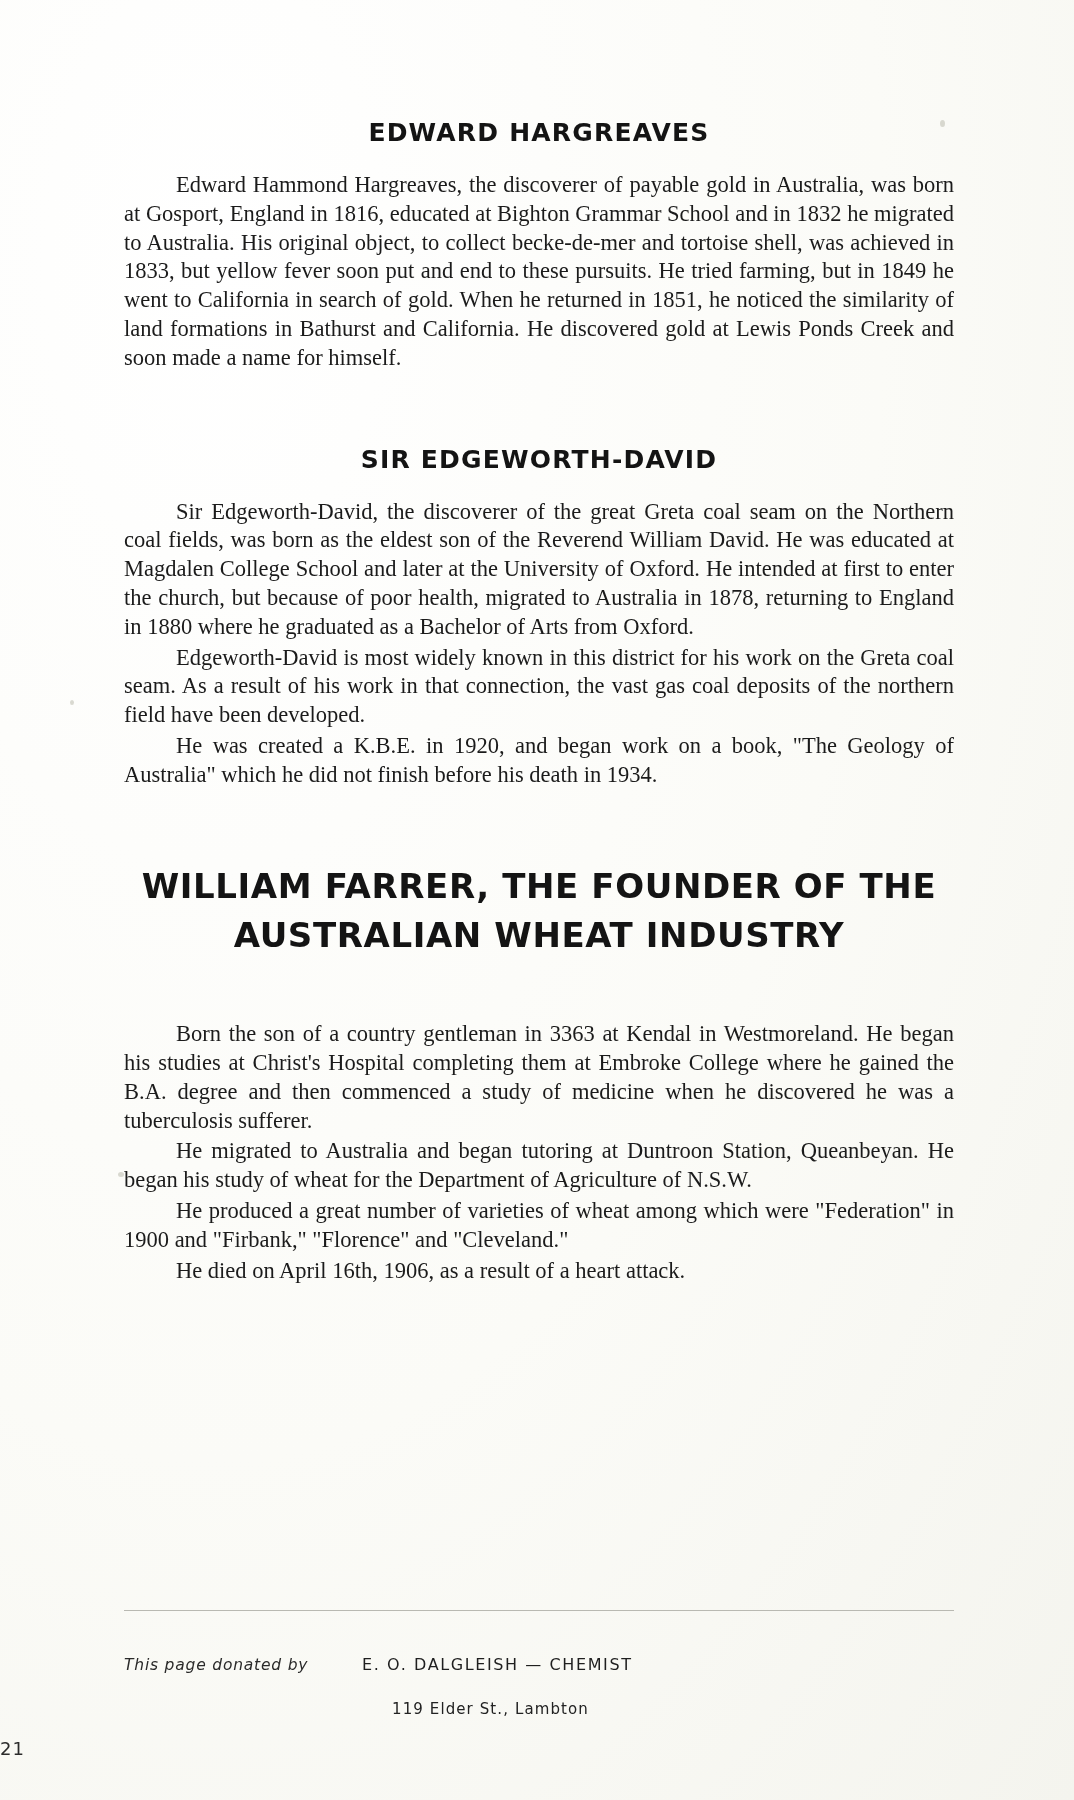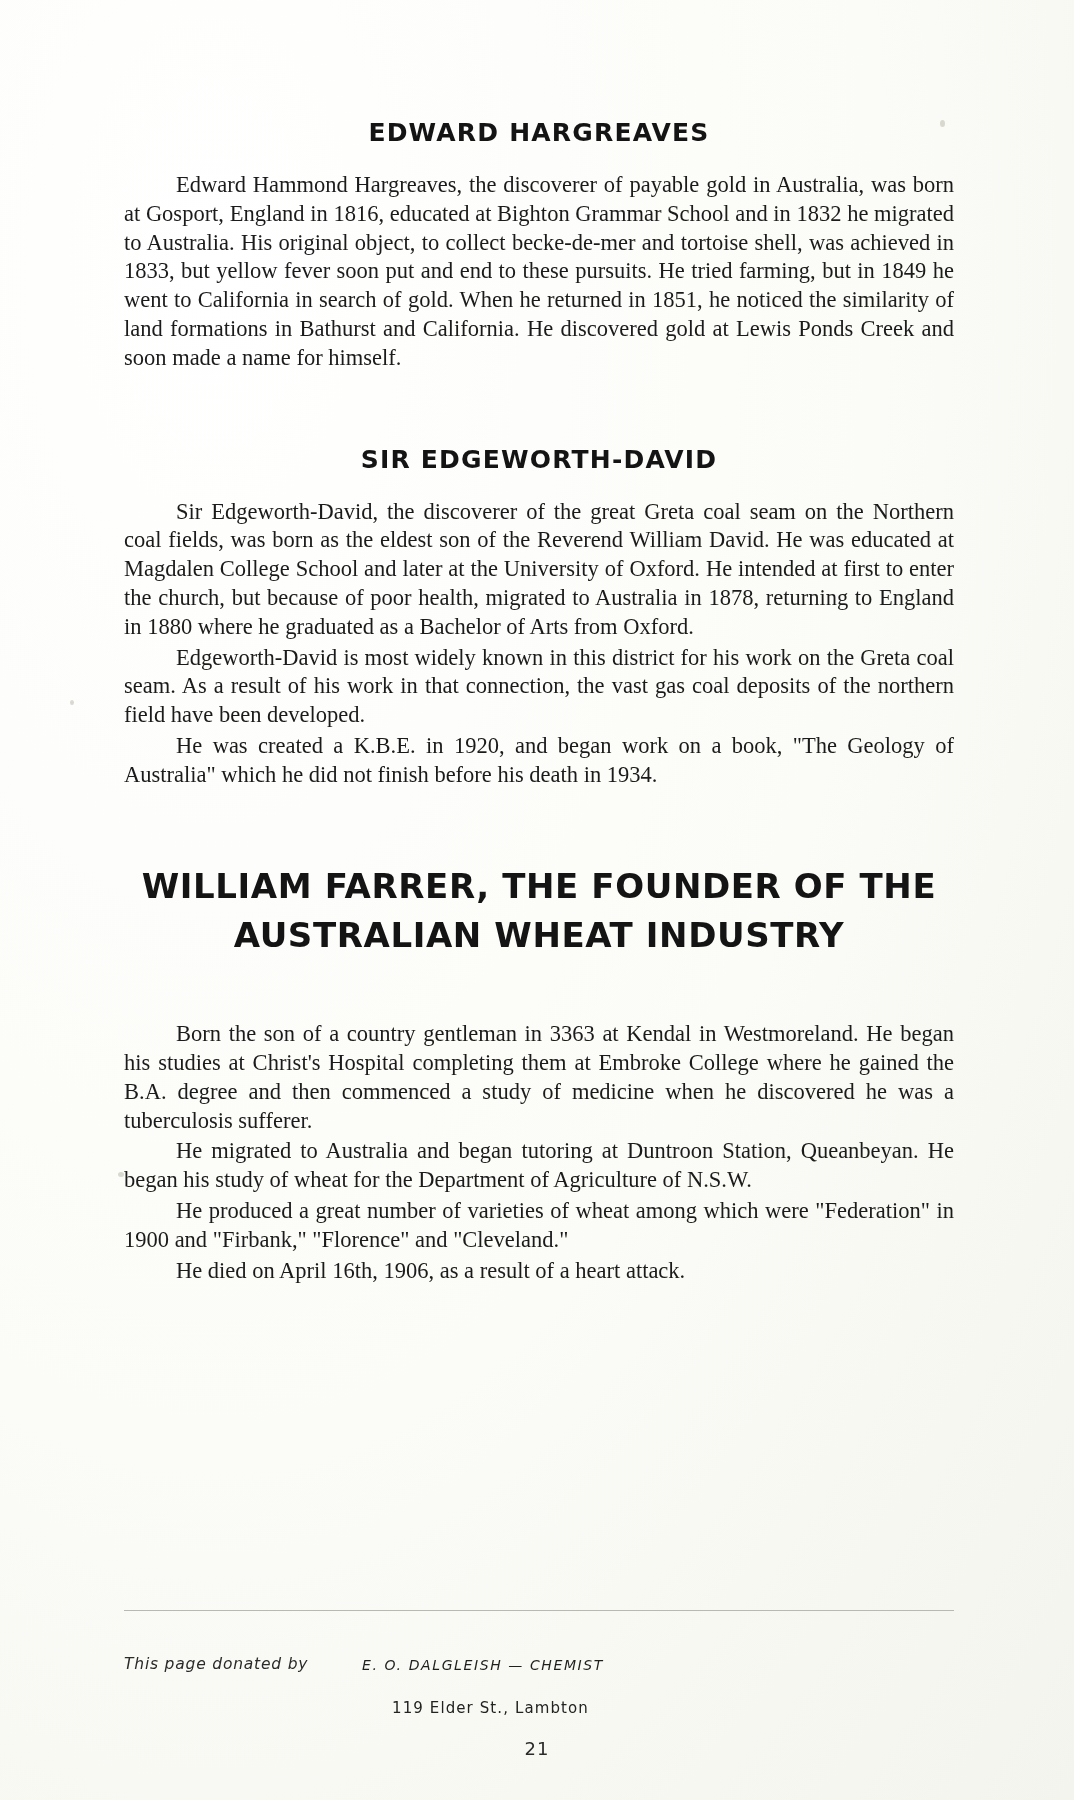--- a/index.html
+++ b/index.html
@@ -75,40 +75,38 @@
     align-items: flex-end;
   }
   .donated {
     font-size: 15.5px;
     font-style: italic;
     letter-spacing: 0.8px;
     color: #2a2a2a;
     width: 238px;
   }
   .sponsor {
-    font-size: 14px;
+    font-size: 16px;
     letter-spacing: 1.6px;
     color: #1f1f1f;
-    font-style: italic;
   }
   .sponsor-addr {
     margin-top: 26px;
     margin-left: 238px;
     font-size: 15px;
     letter-spacing: 1.1px;
     color: #222;
     text-align: left;
     padding-left: 30px;
   }
   .page-number {
     position: absolute;
     left: 0;
     top: 1738px;
     width: 1074px;
-    text-align: center;
     font-family: "DejaVu Sans", sans-serif;
     font-size: 18px;
     letter-spacing: 1px;
     color: #2b2b2b;
   }
   .speck {
     position: absolute;
     background: #cfcfc6;
     border-radius: 50%;
     opacity: 0.8;

